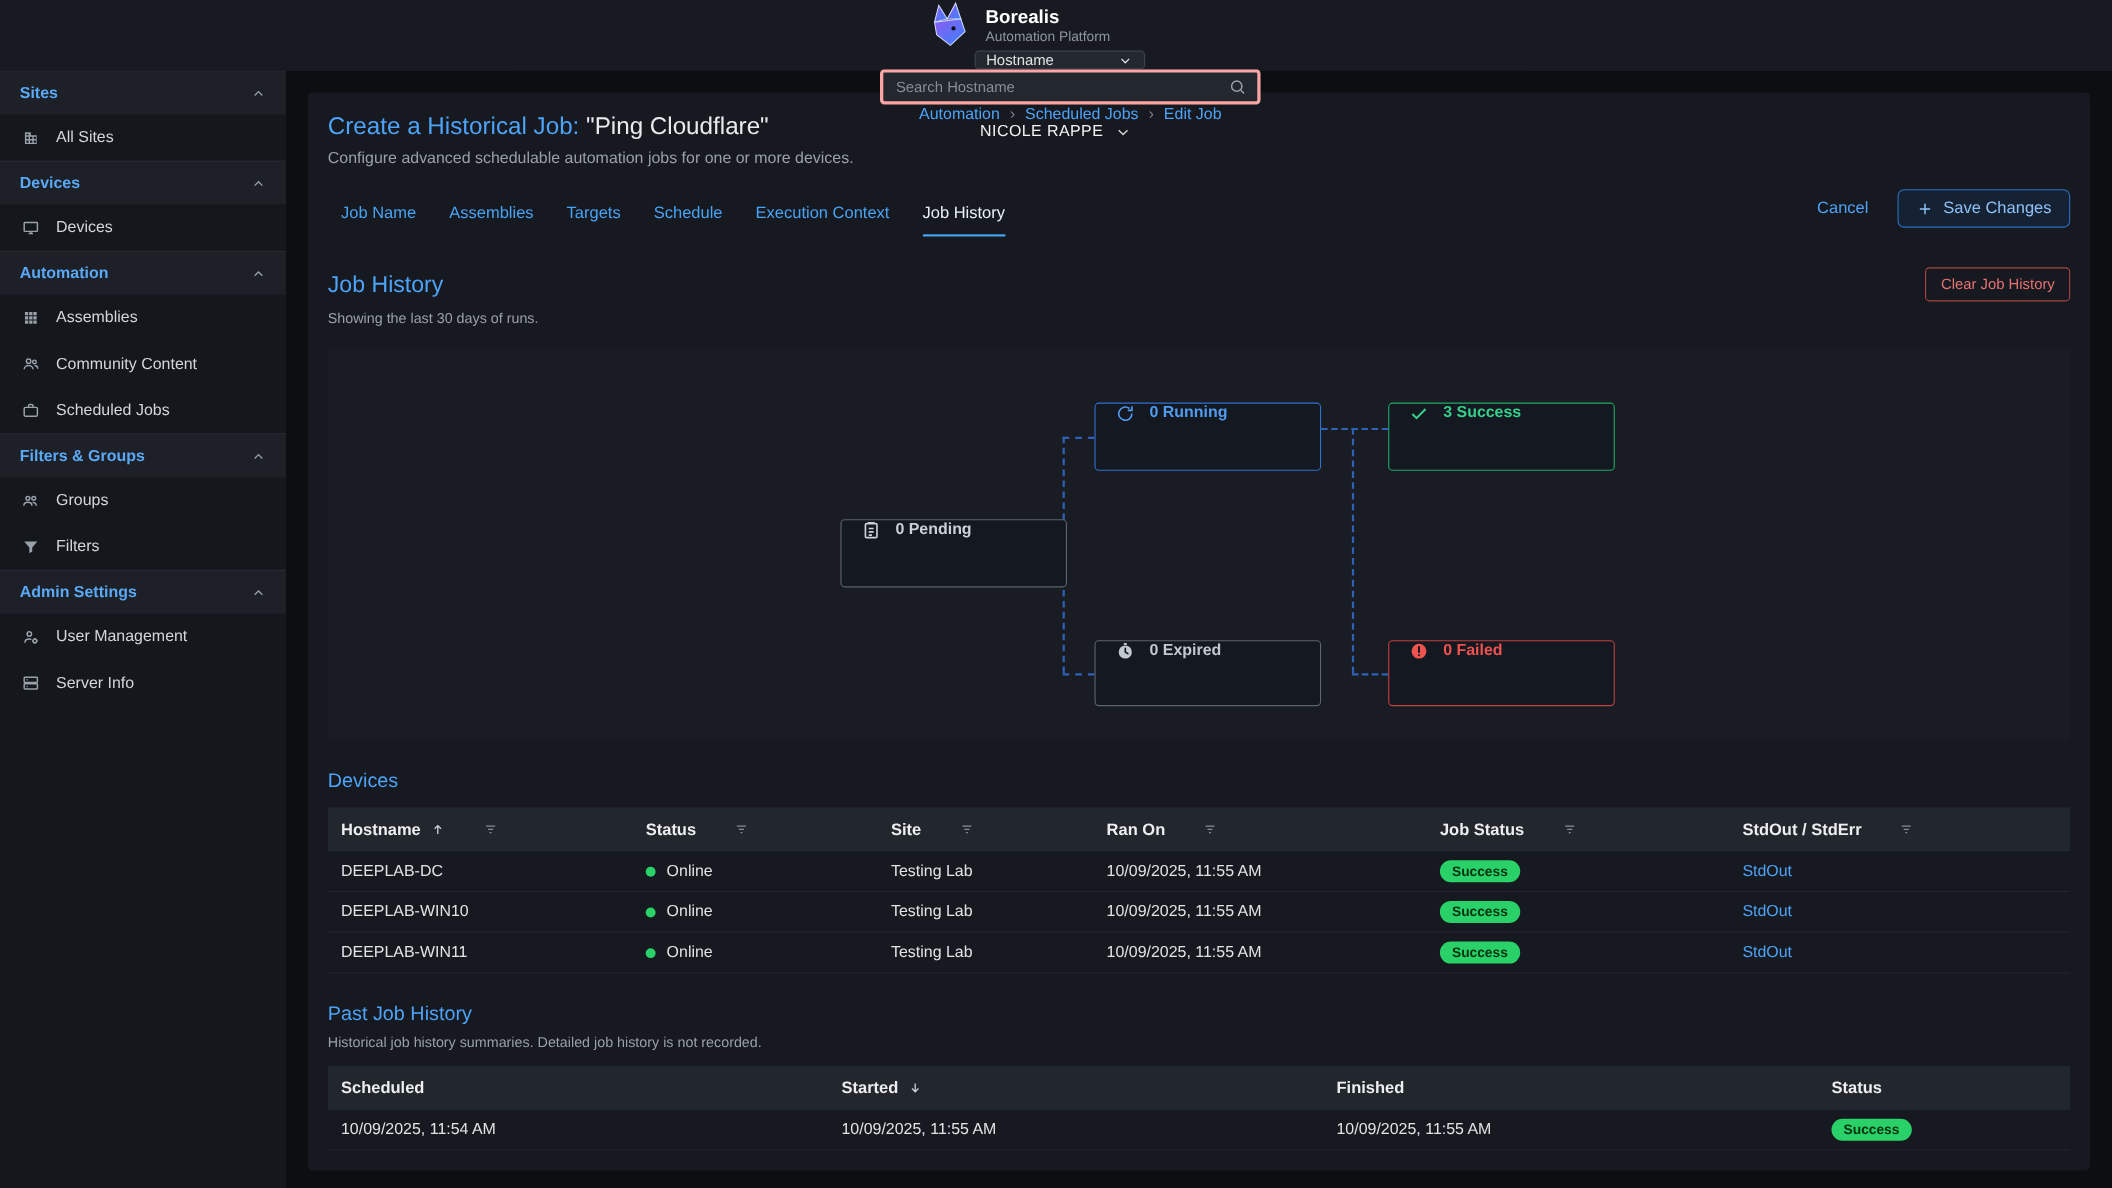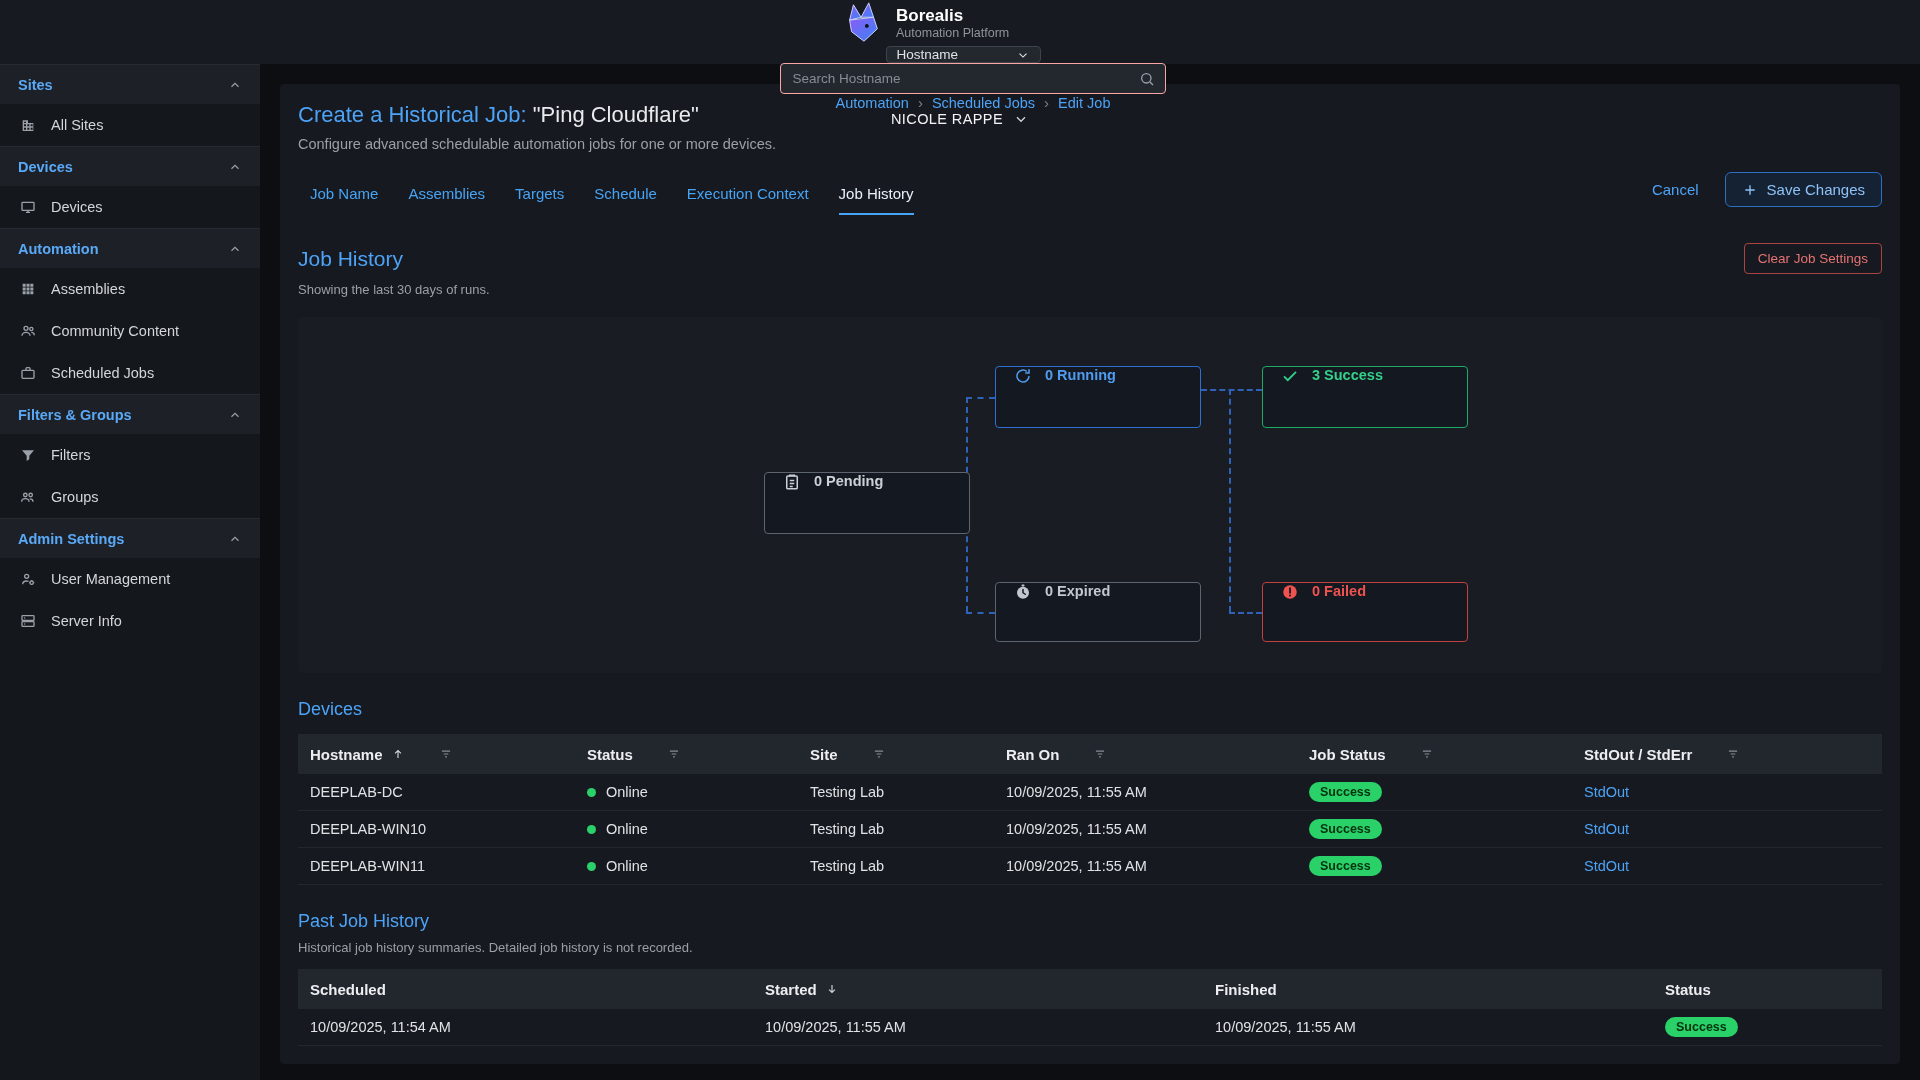--- a/index.html
+++ b/index.html
@@ -25,22 +25,22 @@
   .logo { width: 46px; height: 46px; flex: none; }
   .brand-name { font-size: 17px; font-weight: bold; color: #ffffff; line-height: 1.15; }
   .brand-sub { font-size: 12.5px; color: #8f959c; }
   .hostname-select {
     margin-left: 6px; width: 155px; height: 32px;
     background: #23272e; border: 1px solid #3e444c; border-radius: 4px;
     display: flex; align-items: center; justify-content: space-between;
     padding: 0 10px; font-size: 13.5px; color: #dfe2e6; cursor: pointer;
   }
   .searchbox {
-    margin-left: 25px; width: 386px; height: 32px;
-    background: #23272e; border: 1px solid #fca5a5; border-radius: 4px;
+    margin-left: 25px; width: 346px; height: 32px;
+    background: #23272e; border: 3px solid #fca5a5; border-radius: 4px;
     display: flex; align-items: center; padding: 6px 10px;
   }
   .searchbox input {
     flex: 1; background: transparent; border: none; outline: none;
     color: #dfe2e6; font-size: 13.5px; font-family: inherit;
   }
   .searchbox input::placeholder { color: #868d95; }
   .searchbox .sicon { color: #9aa1a9; cursor: pointer; }
   .breadcrumb { margin-left: 26px; display: flex; align-items: center; gap: 9px; font-size: 14.5px; }
   .breadcrumb a { color: #4da3f7; text-decoration: none; cursor: pointer; }
@@ -274,36 +274,36 @@
   <div class="side-section">
     <span>Filters &amp; Groups</span>
     <span class="chev">
       <svg class="svg14" viewBox="0 0 24 24" fill="none" stroke="currentColor" stroke-width="2">
           <path d="M6 15l6-6 6 6"></path>
         </svg>
     </span>
   </div>
   <div class="side-item">
     <span class="icon">
-      <svg class="svg16" viewBox="0 0 24 24" fill="currentColor">
-          <path d="M3 5h18l-7 8v5.5L10 21v-8L3 5z"></path>
-        </svg>
-    </span>
-    <span>Filters</span>
-  </div>
-  <div class="side-item">
-    <span class="icon">
       <svg class="svg16" viewBox="0 0 24 24" fill="none" stroke="currentColor" stroke-width="2">
           <circle cx="8" cy="9" r="2.6"></circle>
           <circle cx="16" cy="9" r="2.6"></circle>
           <path d="M2.5 19c0-2.8 2.4-4.5 5.5-4.5s5.5 1.7 5.5 4.5"></path>
           <path d="M14.5 14.8c2.8 0 5 1.6 5 4.2"></path>
         </svg>
     </span>
     <span>Groups</span>
+  </div>
+  <div class="side-item">
+    <span class="icon">
+      <svg class="svg16" viewBox="0 0 24 24" fill="currentColor">
+          <path d="M3 5h18l-7 8v5.5L10 21v-8L3 5z"></path>
+        </svg>
+    </span>
+    <span>Filters</span>
   </div>
 
   <div class="side-section">
     <span>Admin Settings</span>
     <span class="chev">
       <svg class="svg14" viewBox="0 0 24 24" fill="none" stroke="currentColor" stroke-width="2">
           <path d="M6 15l6-6 6 6"></path>
         </svg>
     </span>
   </div>
@@ -356,21 +356,21 @@
                 <path d="M12 5v14M5 12h14"></path>
               </svg>
           </span>
           <span>Save Changes</span>
         </button>
       </div>
     </div>
 
     <div class="section-head-row">
       <h2 class="sec lg">Job History</h2>
-      <button class="clear-btn">Clear Job Settings</button>
+      <button class="clear-btn">Clear Job History</button>
     </div>
     <p class="small-sub">Showing the last 30 days of runs.</p>
 
     <div class="flow-panel">
 
       <div class="conn v" style="left:668px; top:80px; height:215px;"></div>
       <div class="conn h" style="left:668px; top:80px; width:29px;"></div>
       <div class="conn h" style="left:668px; top:295px; width:29px;"></div>
       <div class="conn h" style="left:636px; top:175px; width:33px;"></div>
       <div class="conn h" style="left:636px; top:199px; width:33px;"></div>

